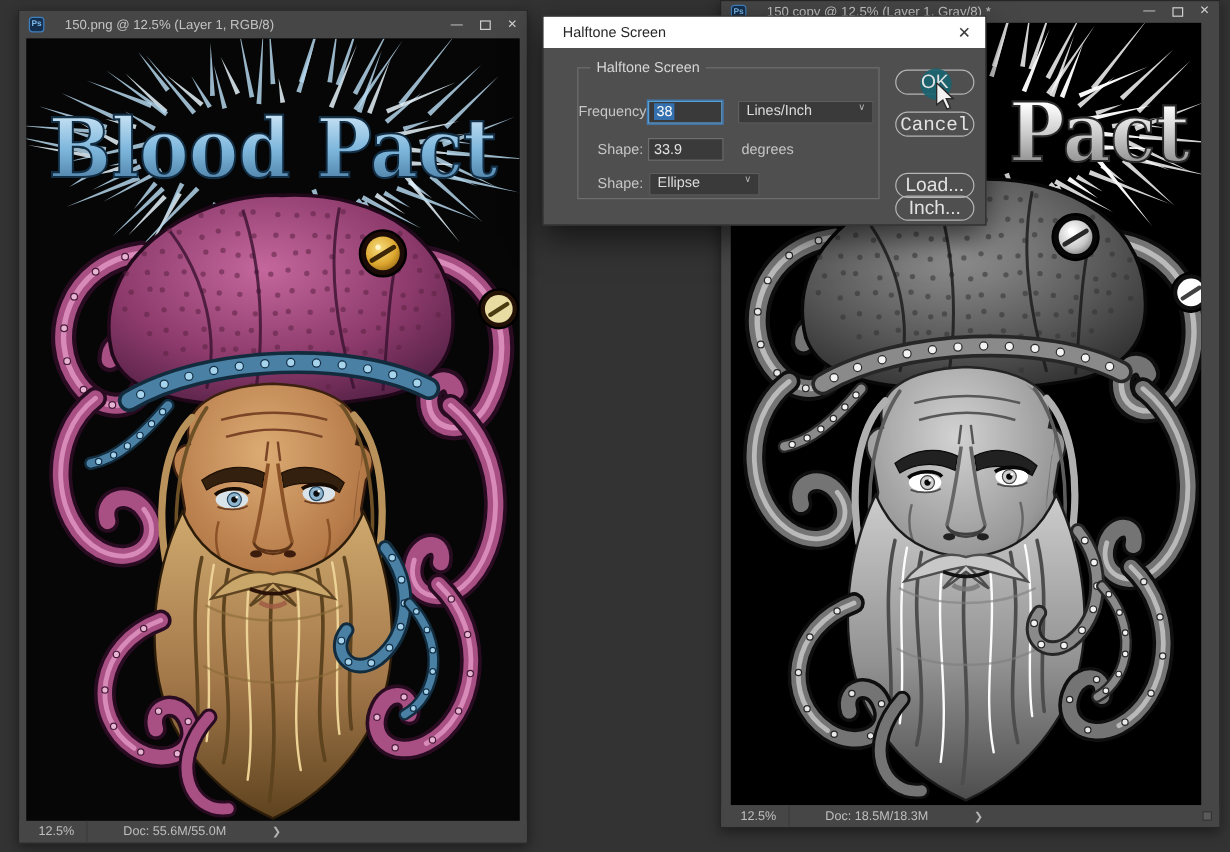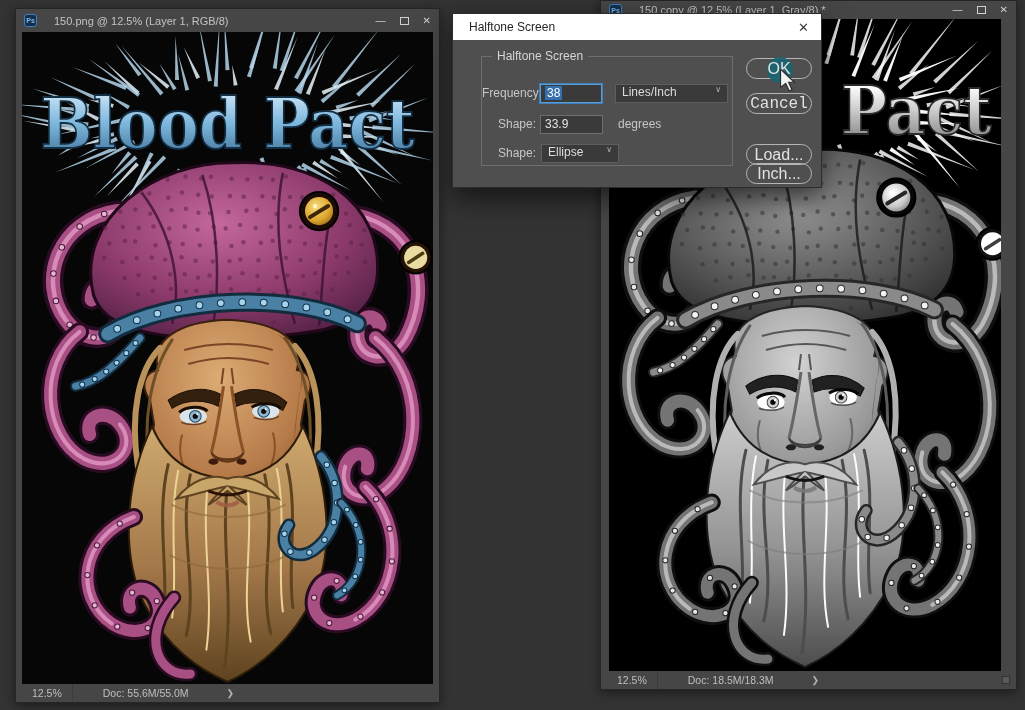--- a/index.html
+++ b/index.html
@@ -76,21 +76,21 @@
            display:flex; align-items:center; padding:0 4px; color:#e2e2e2; }
   .f-freq { width:62px; border-color:#5a9fd4;
             box-shadow:0 0 0 1px var(--focus-ring,#3f7fbf); }
   .f-angle { width:63px; }
   .seltxt { background:var(--selection-blue,#3470ad); color:#fff; padding:0 2px; }
 
   .dropdown { height:19px; background:var(--field-bg,#3a3a3a);
               border:1px solid #5e5e5e; display:flex; align-items:flex-start;
               padding:0 6px; color:#dcdcdc; }
   .dd-unit  { width:113px; margin-left:13px; }
-  .dd-shape { width:78px; margin-left:1px; }
+  .dd-shape { width:92px; margin-left:1px; }
   .dd-chev  { margin-left:auto; font-size:8px; color:#b0b0b0; }
   .unit-lab { margin-left:15px; }
 
   .btn { position:absolute; left:293px; width:66px; height:21px;
          border:1px solid var(--button-border,#b5b5b5); border-radius:11px;
          background:transparent; color:var(--button-text,#e2e2e2);
          font-size:16px; font-family:inherit; display:flex; align-items:center;
          justify-content:center; cursor:default; }
   .btn-ok     { top:44px; }
   .btn-cancel { top:79px;font-family:Liberation Mono, monospace; }

